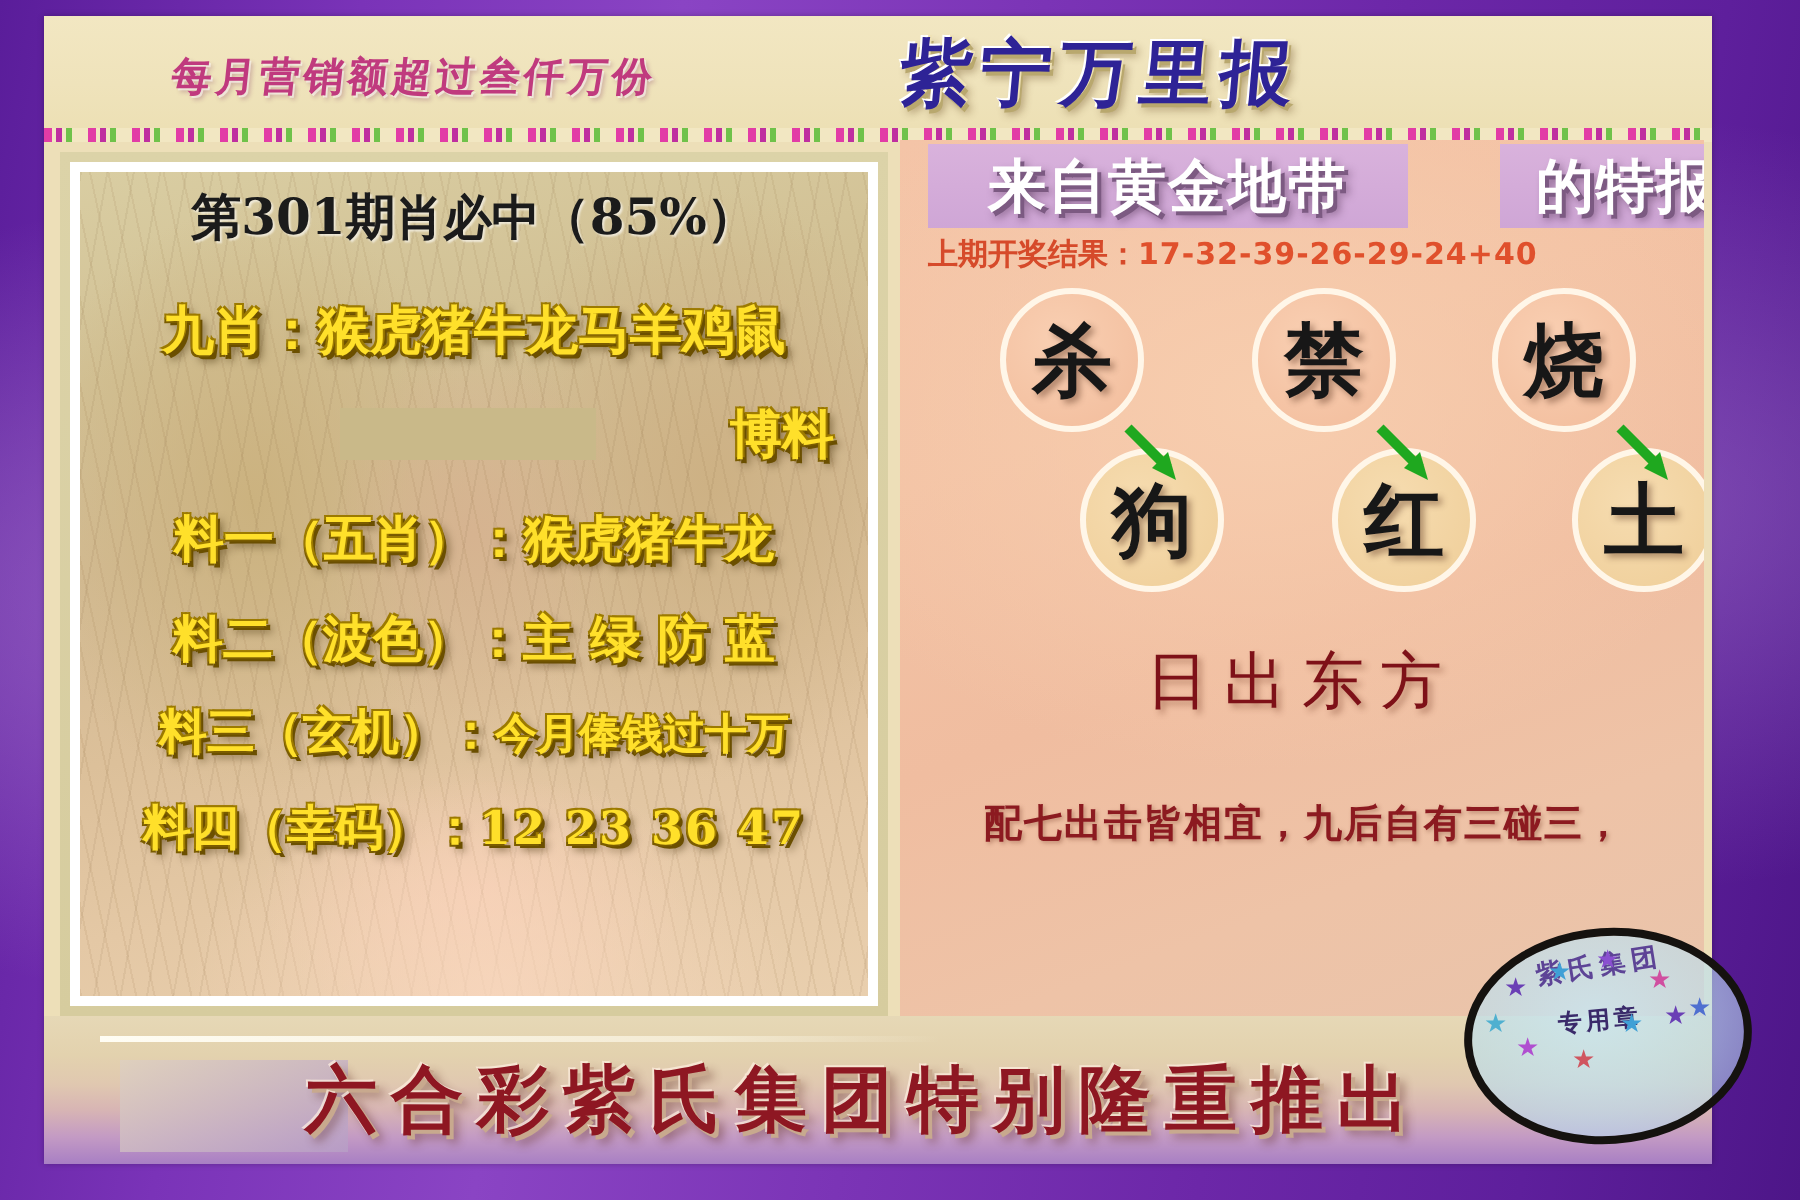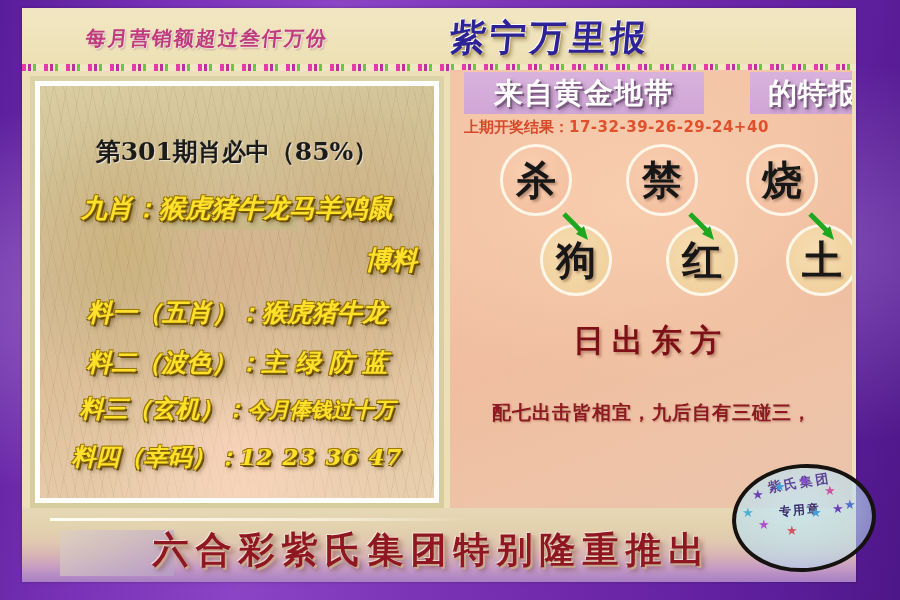--- a/index.html
+++ b/index.html
@@ -83,36 +83,35 @@
       repeating-linear-gradient(78deg, rgba(150,115,70,.13) 0px, rgba(150,115,70,.13) 1px, rgba(0,0,0,0) 1px, rgba(0,0,0,0) 9px),
       repeating-linear-gradient(100deg, rgba(120,90,55,.10) 0px, rgba(120,90,55,.10) 1px, rgba(0,0,0,0) 1px, rgba(0,0,0,0) 13px);
     opacity:.85;
   }
   #photo::after{
     content:"";position:absolute;left:0;bottom:0;width:100%;height:38%;
     background:radial-gradient(ellipse 55% 100% at 52% 100%, rgba(250,216,192,.75) 0%, rgba(250,216,192,0) 70%);
   }
 
   .ptxt{position:absolute;z-index:4;white-space:nowrap;
-    font-family:"DejaVu Serif","Liberation Serif",serif;margin-top:43px;}
+    font-family:"DejaVu Serif","Liberation Serif",serif;}
 
   .l-title{
     left:13px;top:84px;width:404px;text-align:center;
     font-size:25px;font-weight:bold;color:#1b1b1b;letter-spacing:0px;
     text-shadow:1px 1px 1px rgba(255,255,255,.6);
   }
   .l-title .sub{font-size:24px;}
 
   .gold{
     color:#ffe02a;font-weight:bold;
     text-shadow:
       -1px -1px 0 #9c7a00, 1px -1px 0 #9c7a00,
       -1px 1px 0 #7a5c00, 2px 2px 0 #6b4f00,
       3px 3px 4px rgba(60,40,0,.6);
-    font-style: italic;
   }
   .l-row1{left:13px;top:140px;width:404px;text-align:center;font-size:26px;}
   .l-row2{left:13px;top:192px;width:404px;text-align:right;padding-right:22px;
           box-sizing:border-box;font-size:26px;}
   .l-row3{left:13px;top:245px;width:404px;text-align:center;font-size:25px;}
   .l-row4{left:13px;top:295px;width:404px;text-align:center;font-size:25px;}
   .l-row5{left:13px;top:342px;width:404px;text-align:center;font-size:24px;}
   .l-row5 .small{font-size:21px;}
   .l-row6{left:13px;top:390px;width:404px;text-align:center;font-size:24px;}
   .l-row6 .nums{font-size:23px;letter-spacing:1px;}
@@ -171,21 +170,21 @@
     width:72px;height:72px;font-size:40px;
     border:3px solid #fff6e8;
     background:radial-gradient(circle at 40% 35%, #f6dcb0 0%, #f0d09c 85%);
     text-shadow:2px 2px 3px rgba(90,50,30,.45);
   }
   .arrow{position:absolute;width:42px;height:42px;}
 
   .r-phrase{
     position:absolute;left:0;top:250px;width:402px;text-align:center;
     font-family:"DejaVu Serif","Liberation Serif",serif;
-    font-size:31px;font-weight:bold;color:#7e1118;letter-spacing:8px;
+    font-size:31px;font-weight:normal;color:#7e1118;letter-spacing:8px;
     text-shadow:2px 2px 3px rgba(120,60,40,.45);
   }
   .r-poem{
     position:absolute;left:6px;top:322px;width:392px;
     font-family:"DejaVu Serif","Liberation Serif",serif;
     font-size:19px;font-weight:bold;color:#8c1a20;line-height:40px;
     text-align:center;letter-spacing:1px;
     text-shadow:1px 1px 2px rgba(120,60,40,.4);
   }
 

